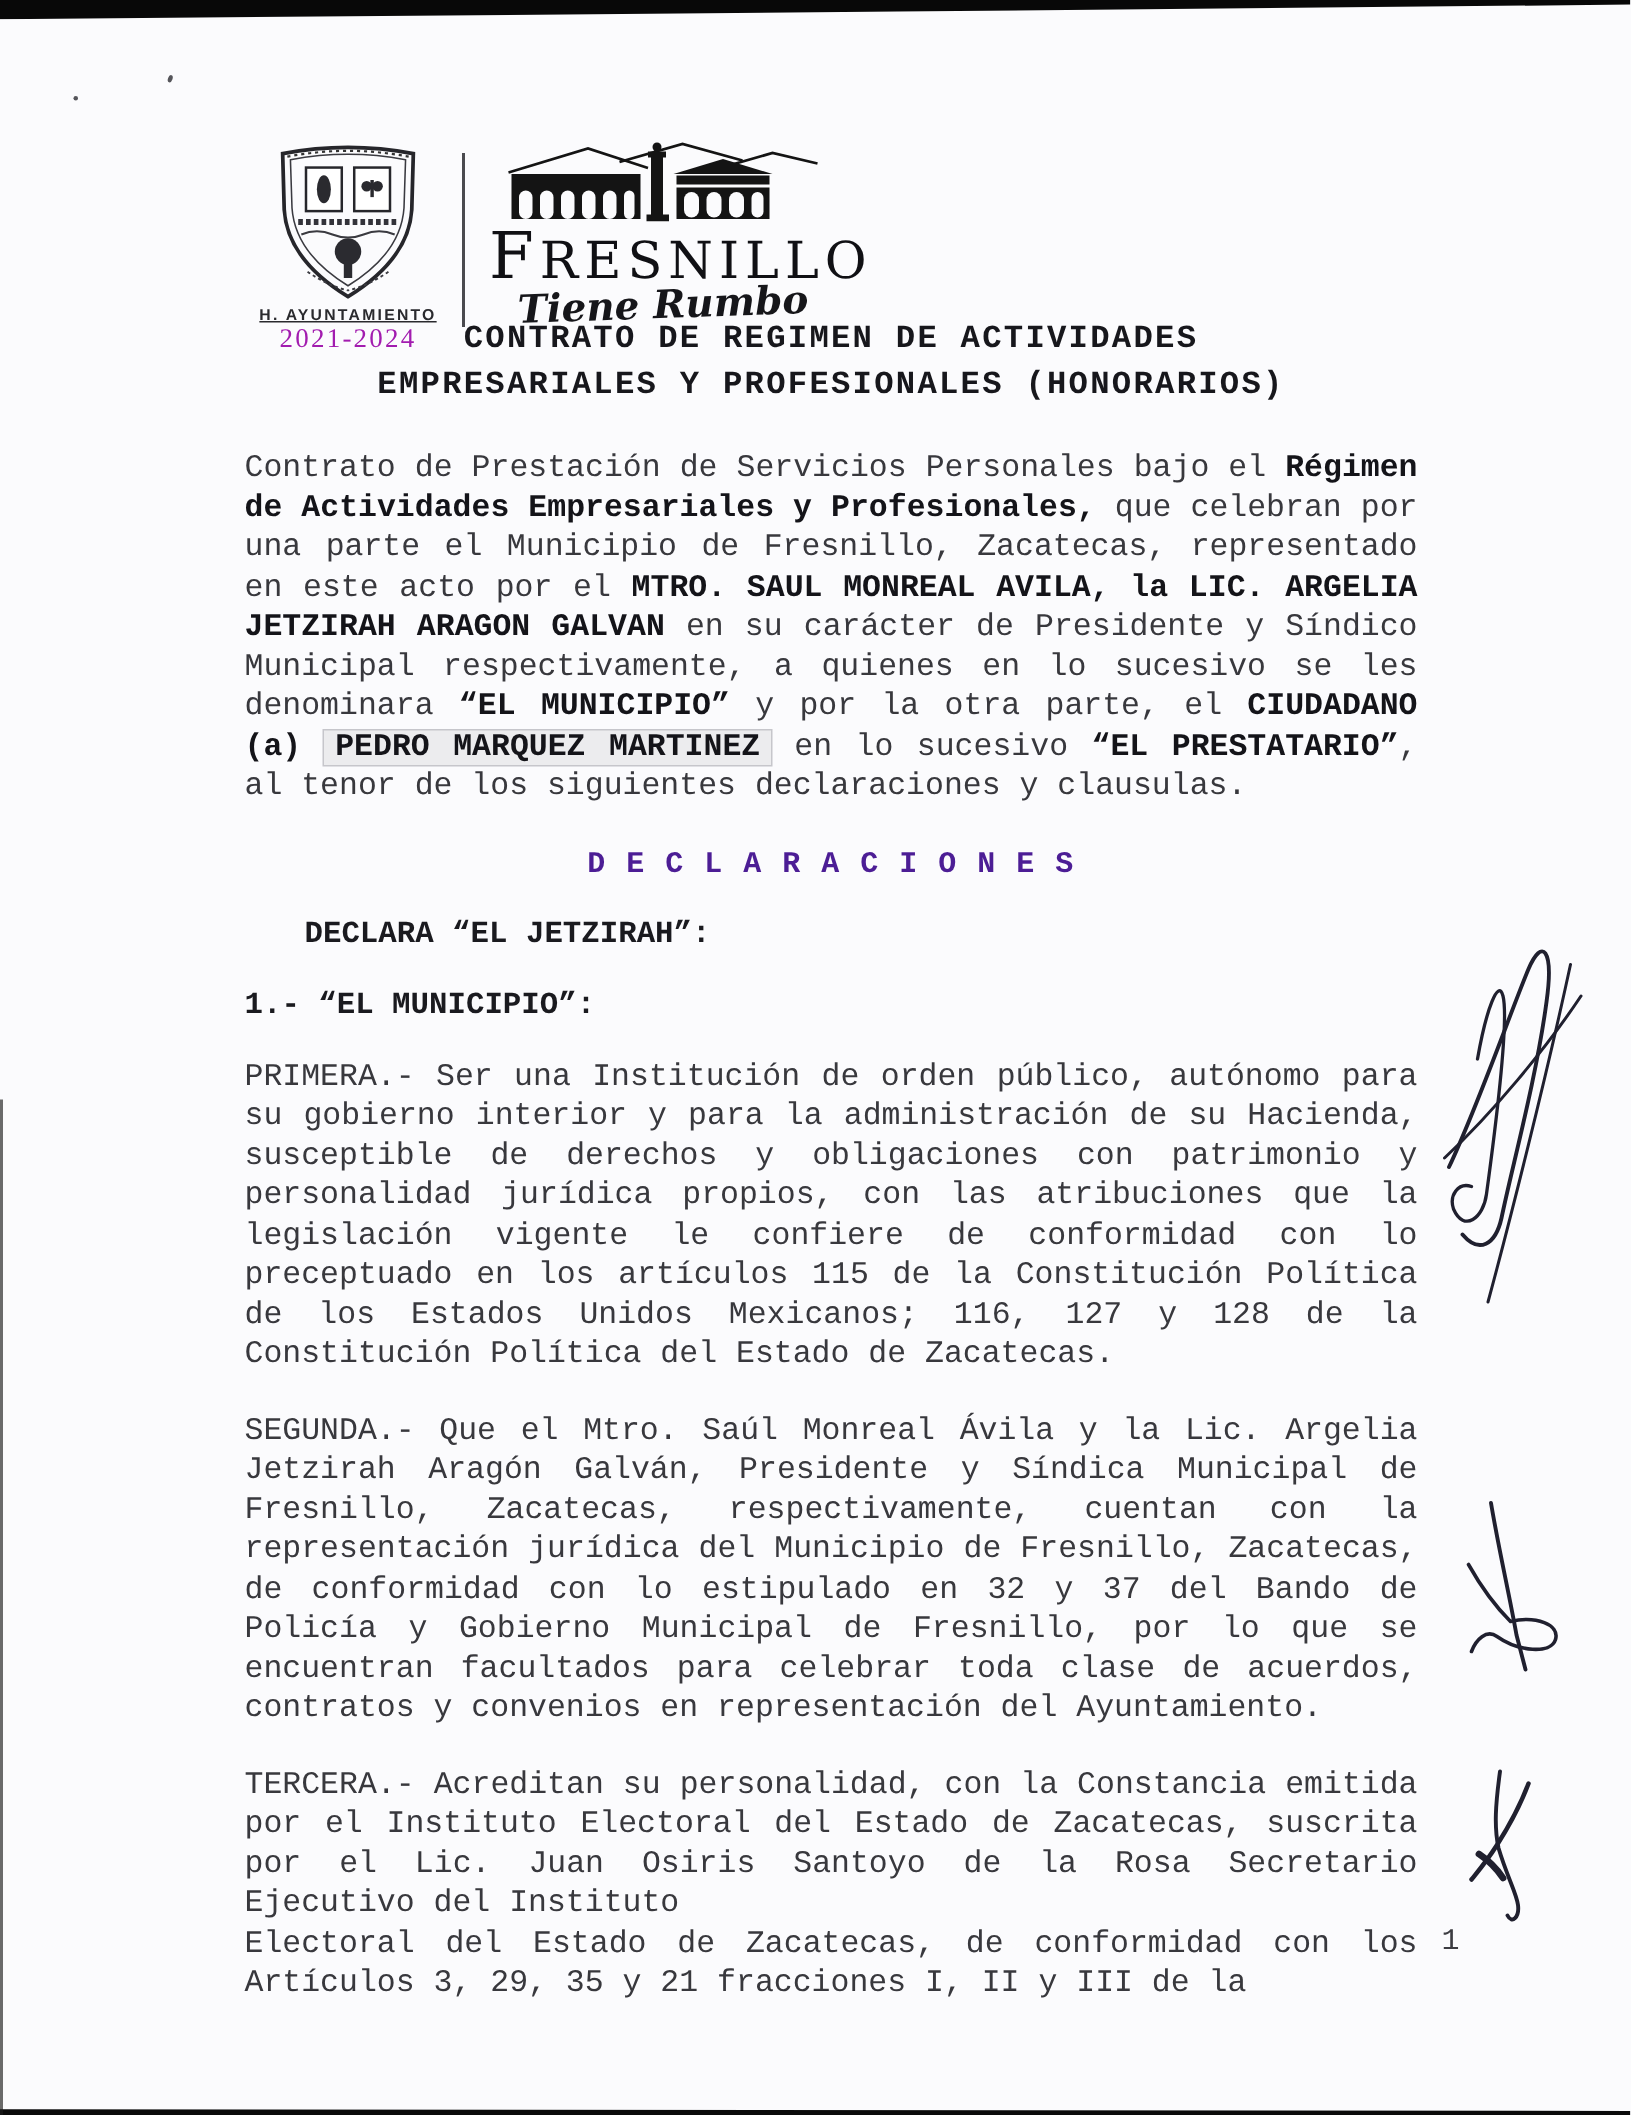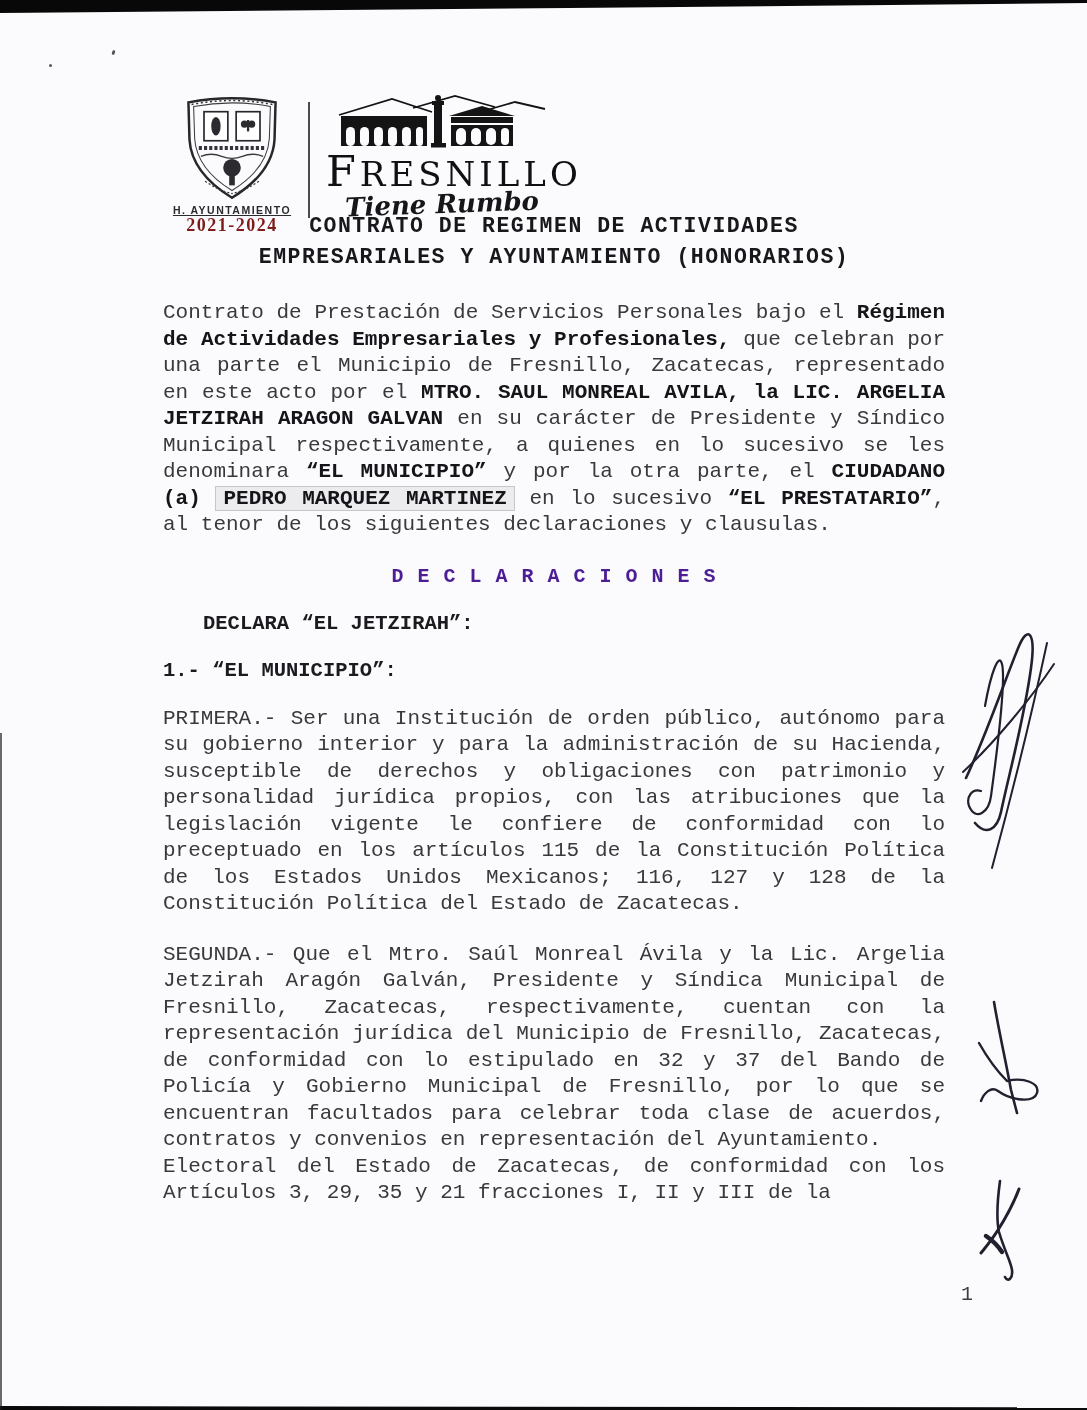--- a/index.html
+++ b/index.html
@@ -18,22 +18,22 @@
   .speck{position:absolute;background:#55555a;border-radius:50%;}
   .speck.s1{left:112px;top:50px;width:3px;height:5px;transform:rotate(20deg);}
   .speck.s2{left:49px;top:64px;width:3px;height:3px;}
 
   
   .doc-header{position:absolute;top:92px;left:166px;display:flex;align-items:flex-start;}
   .crest-box{width:132px;text-align:center;}
   .crest-box svg{display:block;margin:0 auto;}
   .crest-org{font-family:"Liberation Sans",sans-serif;font-size:10.5px;font-weight:600;
     letter-spacing:1.5px;color:#2a2a2e;margin-top:0;text-decoration:underline;}
-  .crest-term{font-family:"Liberation Serif",serif;font-size:18px;font-weight:700;
-    letter-spacing:1.5px;color:#7f1d1d;line-height:1.1;}
+  .crest-term{font-family:"Liberation Serif",serif;font-size:18px;font-weight:400;
+    letter-spacing:1.5px;color:#a21caf;line-height:1.1;}
   .logo-divider{width:2px;background:#4a4a4f;align-self:stretch;margin:10px 16px 18px 10px;}
   .brand-box{width:232px;text-align:center;padding-top:2px;}
   .brand-box svg{display:block;margin:0 auto;}
   .brand-name{font-family:"DejaVu Serif","Liberation Serif",serif;font-size:34px;
     letter-spacing:4px;color:#101014;line-height:1.05;margin-top:-1px;white-space:nowrap;}
   .brand-name::first-letter{font-size:43px;}
   .brand-tagline{font-family:"DejaVu Serif","Liberation Serif",serif;font-style:italic;
     font-weight:bold;font-size:26px;color:#16161a;transform:rotate(-2deg);margin-top:-5px;}
 
   
@@ -115,35 +115,36 @@
         <rect x="164" y="34" width="8" height="17" rx="4" fill="#fbfbfd"></rect>
       </svg>
       <div class="brand-name">FRESNILLO</div>
       <div class="brand-tagline">Tiene Rumbo</div>
     </div>
   </header>
 
   <main class="doc-body">
     <h1 class="title">
       <span>CONTRATO DE REGIMEN DE ACTIVIDADES</span><br>
-      <span>EMPRESARIALES Y AYUNTAMIENTO (HONORARIOS)</span>
+      <span>EMPRESARIALES Y PROFESIONALES (HONORARIOS)</span>
     </h1>
 
     <p class="para mt-intro"><span>Contrato de Prestación de Servicios Personales bajo el </span><span class="b">Régimen de Actividades Empresariales y Profesionales,</span><span> que celebran por una parte el Municipio de Fresnillo, Zacatecas, representado en este acto por el </span><span class="b">MTRO. SAUL MONREAL AVILA, la LIC. ARGELIA JETZIRAH ARAGON GALVAN</span><span> en su carácter de Presidente y Síndico Municipal respectivamente, a quienes en lo sucesivo se les denominara </span><span class="b">“EL MUNICIPIO”</span><span> y por la otra parte, el </span><span class="b">CIUDADANO (a) </span><span class="b hl">PEDRO MARQUEZ MARTINEZ</span><span> en lo sucesivo </span><span class="b">“EL PRESTATARIO”</span><span>, al tenor de los siguientes declaraciones y clausulas.</span></p>
 
     <h2 class="center-heading">D E C L A R A C I O N E S</h2>
 
     <h3 class="sub-heading indented">DECLARA “EL JETZIRAH”:</h3>
 
     <h3 class="sub-heading">1.- “EL MUNICIPIO”:</h3>
 
     <p class="para mt-para"><span>PRIMERA.- Ser una Institución de orden público, autónomo para su gobierno interior y para la administración de su Hacienda, susceptible de derechos y obligaciones con patrimonio y personalidad jurídica propios, con las atribuciones que la legislación vigente le confiere de conformidad con lo preceptuado en los artículos 115 de la Constitución Política de los Estados Unidos Mexicanos; 116, 127 y 128 de la Constitución Política del Estado de Zacatecas.</span></p>
 
     <p class="para mt-para"><span>SEGUNDA.- Que el Mtro. Saúl Monreal Ávila y la Lic. Argelia Jetzirah Aragón Galván, Presidente y Síndica Municipal de Fresnillo, Zacatecas, respectivamente, cuentan con la representación jurídica del Municipio de Fresnillo, Zacatecas, de conformidad con lo estipulado en 32 y 37 del Bando de Policía y Gobierno Municipal de Fresnillo, por lo que se encuentran facultados para celebrar toda clase de acuerdos, contratos y convenios en representación del Ayuntamiento.</span></p>
 
+    <p class="para mt-para"><span>TERCERA.- Acreditan su personalidad, con la Constancia emitida por el Instituto Electoral del Estado de Zacatecas, suscrita por el Lic. Juan Osiris Santoyo de la Rosa Secretario Ejecutivo del Instituto</span></p>
 
     <p class="para"><span>Electoral del Estado de Zacatecas, de conformidad con los Artículos 3, 29, 35 y 21 fracciones I, II y III de la</span></p>
   </main>
 
   <div class="page-number">1</div>
 
   <svg class="signatures" width="1087" height="1410" viewBox="0 0 1087 1410">
     <g>
       <path d="M992 868 C1005 820 1030 722 1047 643" stroke-width="2"></path>
       <path d="M966 778 C985 738 1008 672 1019 646 C1028 625 1036 632 1031 668 C1024 720 1008 778 1001 812 C997 830 986 836 975 823" stroke-width="2.6"></path>

